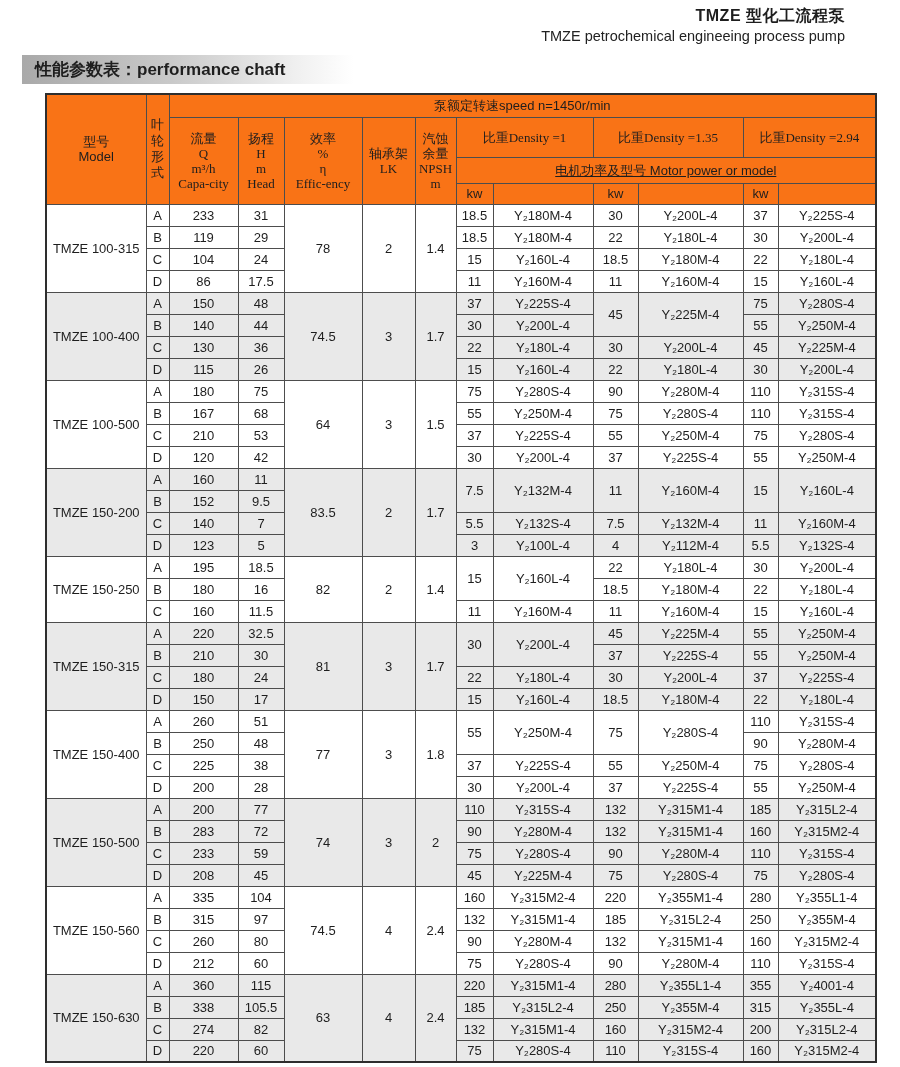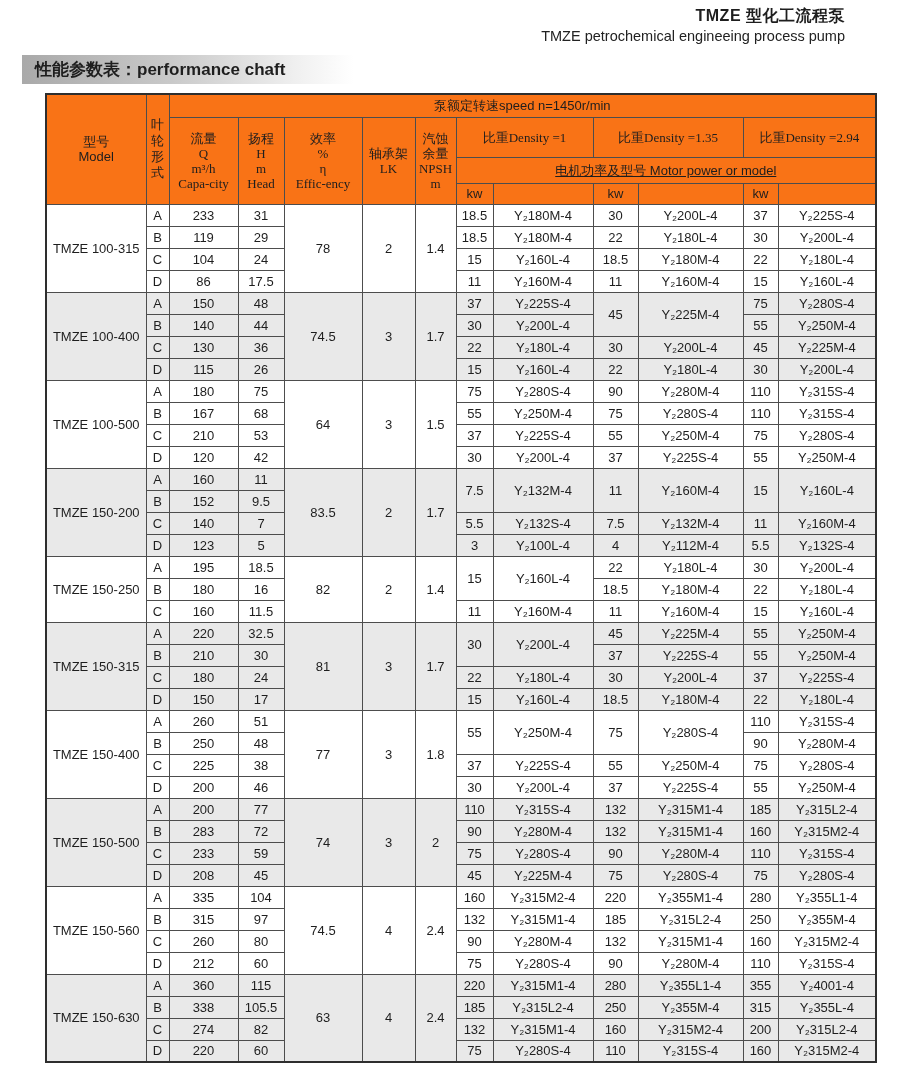--- a/index.html
+++ b/index.html
@@ -419,21 +419,21 @@
         <td>37</td>
         <td>Y₂225S-4</td>
         <td>55</td>
         <td>Y₂250M-4</td>
         <td>75</td>
         <td>Y₂280S-4</td>
       </tr>
       <tr>
         <td>D</td>
         <td>200</td>
-        <td>46</td>
+        <td>28</td>
         <td>30</td>
         <td>Y₂200L-4</td>
         <td>37</td>
         <td>Y₂225S-4</td>
         <td>55</td>
         <td>Y₂250M-4</td>
       </tr>
       <tr class="shaded">
         <td rowspan="4" class="model-cell">TMZE 150-500</td>
         <td>A</td>

